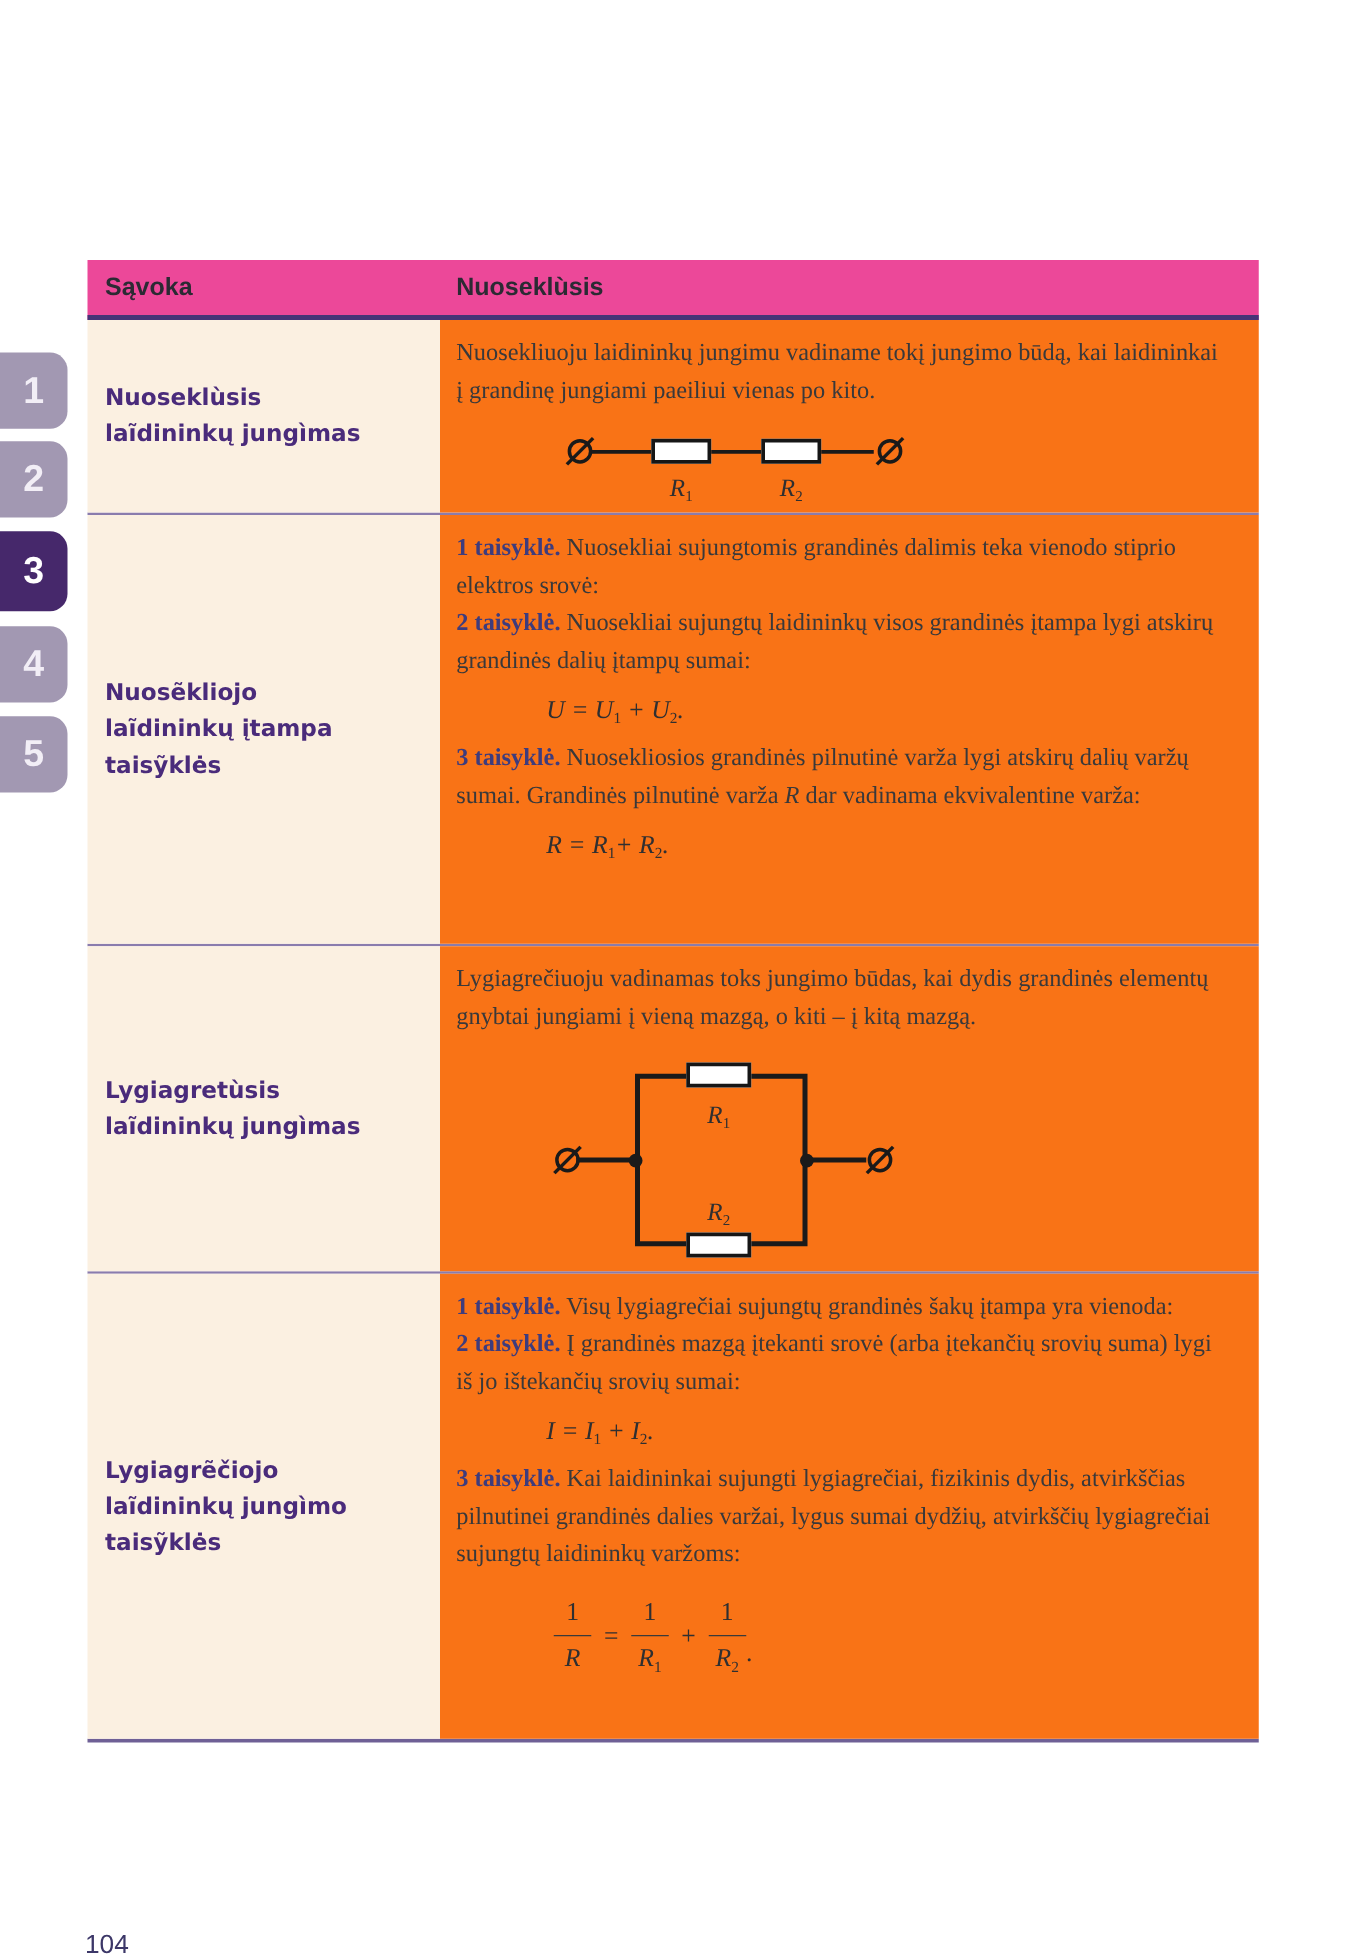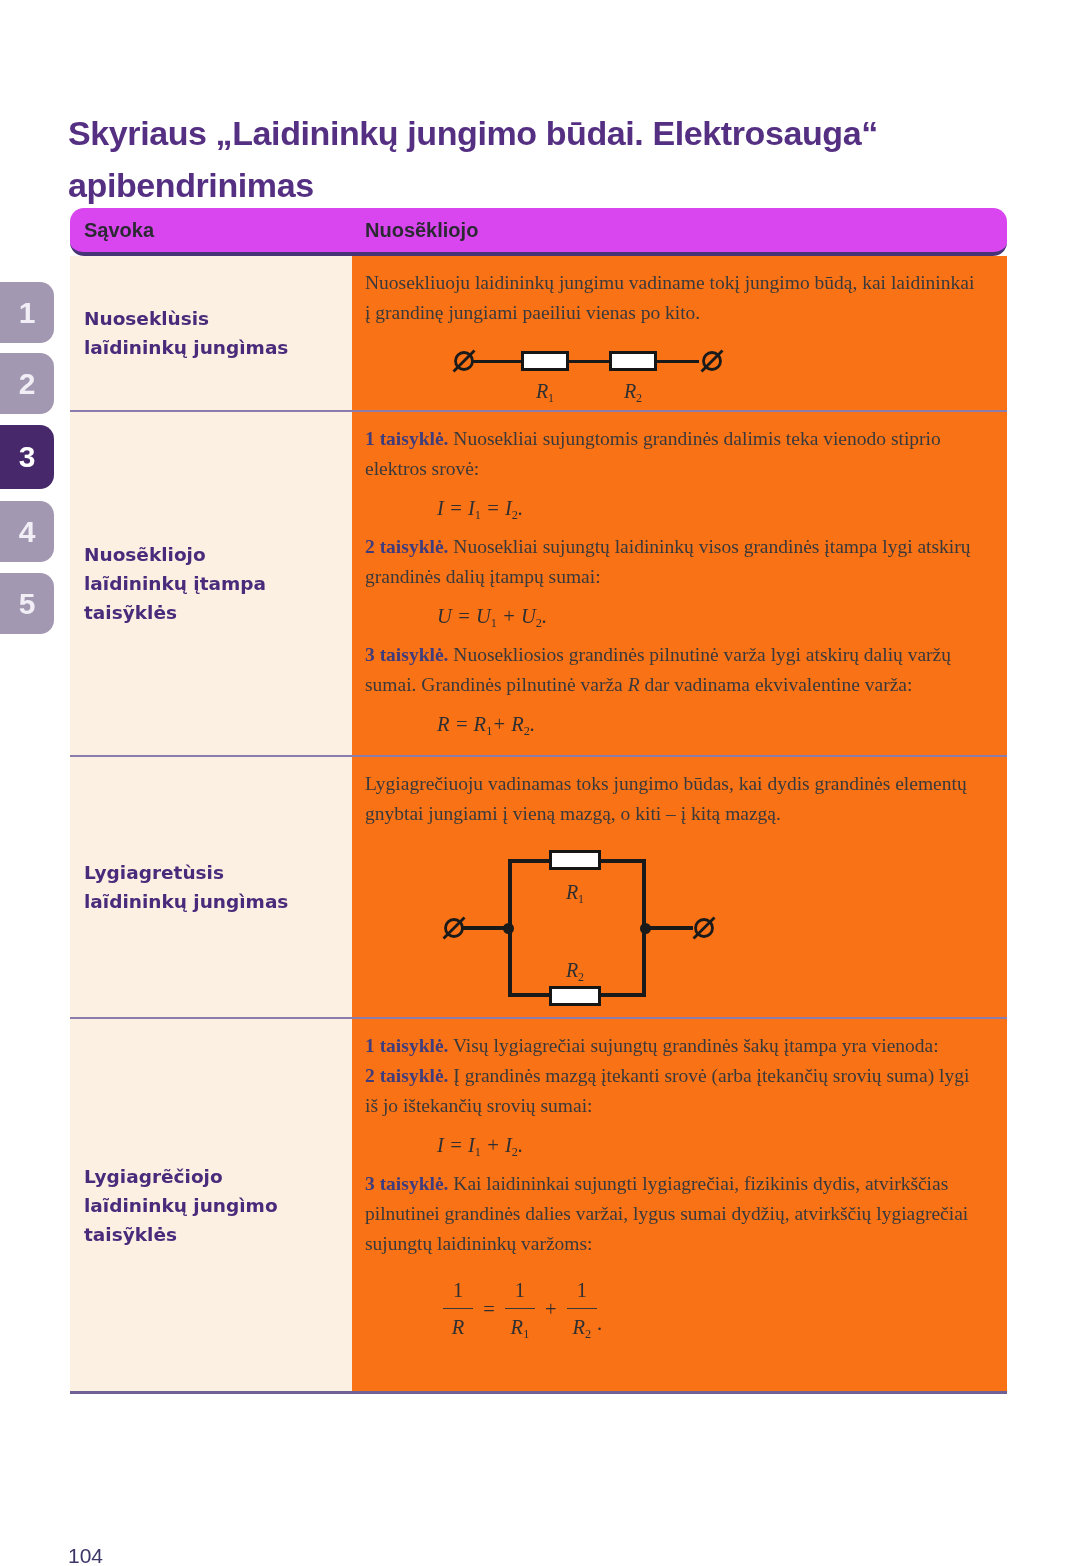--- a/index.html
+++ b/index.html
@@ -27,23 +27,23 @@
     color:#553082;font-size:34px;font-weight:bold;line-height:52px;
     letter-spacing:-0.4px;
   }
 
   
   .summary-table{
     position:absolute;left:70px;top:208px;width:937px;
     border-bottom:3px solid #6f6096;
   }
   .thead{
-    display:flex;height:44px;background:#d946ef;
+    display:flex;height:44px;background:#ec4899;
     border-bottom:4px solid #473477;align-items:center;
-    font-size:20px;font-weight:bold;color:#2b2a33;border-radius:14px;
+    font-size:20px;font-weight:bold;color:#2b2a33;
   }
   .thead .h1{width:282px;padding-left:14px;box-sizing:border-box;}
   .thead .h2{flex:1;padding-left:13px;}
 
   .trow{display:flex;}
   .trow + .trow{border-top:2px solid #8a7cad;}
   .row1{height:154px;} .row2{height:343px;} .row3{height:260px;} .row4{height:372px;}
 
   .term-cell{
     width:282px;box-sizing:border-box;background:#fbf0e1;
@@ -114,28 +114,26 @@
   <div class="chapter-tab tab3 active">
       <span>3</span>
     </div>
   <div class="chapter-tab tab4">
       <span>4</span>
     </div>
   <div class="chapter-tab tab5">
       <span>5</span>
     </div>
 
-  <h1 class="title"><span>Skyriaus „Laidininkų jungimo būdai. Elektrosauga“</span><br>
-  <span>apibendrinimas</span></h1>
 
   <div class="summary-table">
 
     <div class="thead">
       <div class="h1">Sąvoka</div>
-      <div class="h2">Nuosẽkliojo</div>
+      <div class="h2">Nuoseklùsis</div>
     </div>
 
     <div class="trow row1">
       <div class="term-cell">
         <div class="term">Nuoseklùsis laĩdininkų jungìmas</div>
       </div>
       <div class="desc-cell">
         <p>Nuosekliuoju laidininkų jungimu vadiname tokį jungimo būdą, kai laidininkai į grandinę jungiami paeiliui vienas po kito.</p>
         <div class="diagram series-diagram">
           <svg class="terminal" style="left:0;top:6px;" viewBox="0 0 30 30">
@@ -156,21 +154,20 @@
         </div>
       </div>
     </div>
 
     <div class="trow row2">
       <div class="term-cell">
         <div class="term">Nuosẽkliojo laĩdininkų įtampa taisỹklės</div>
       </div>
       <div class="desc-cell">
         <p><span class="lead">1 taisyklė.</span><span> Nuosekliai sujungtomis grandinės dalimis teka vienodo stiprio elektros srovė:</span></p>
-        <div class="formula">I = I<sub>1</sub> = I<sub>2</sub>.</div>
         <p><span class="lead">2 taisyklė.</span><span> Nuosekliai sujungtų laidininkų visos grandinės įtampa lygi atskirų grandinės dalių įtampų sumai:</span></p>
         <div class="formula">U = U<sub>1</sub> + U<sub>2</sub>.</div>
         <p><span class="lead">3 taisyklė.</span><span> Nuosekliosios grandinės pilnutinė varža lygi atskirų dalių varžų sumai. Grandinės pilnutinė varža </span><i>R</i><span> dar vadinama ekvivalentine varža:</span></p>
         <div class="formula">R = R<sub>1</sub>+ R<sub>2</sub>.</div>
       </div>
     </div>
 
     <div class="trow row3">
       <div class="term-cell">
         <div class="term">Lygiagretùsis laĩdininkų jungìmas</div>

